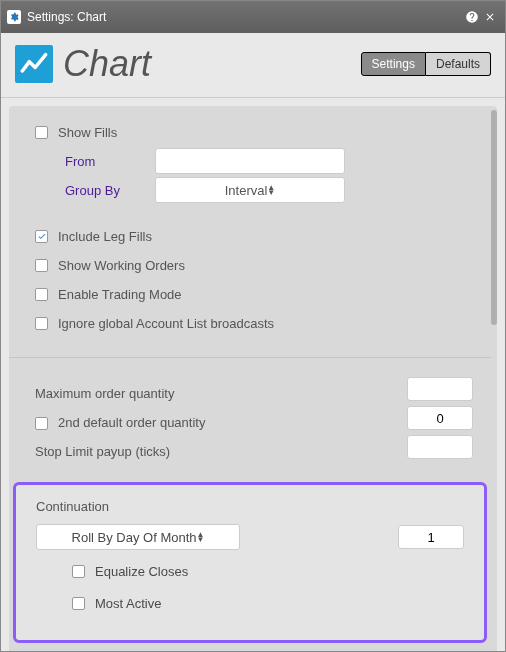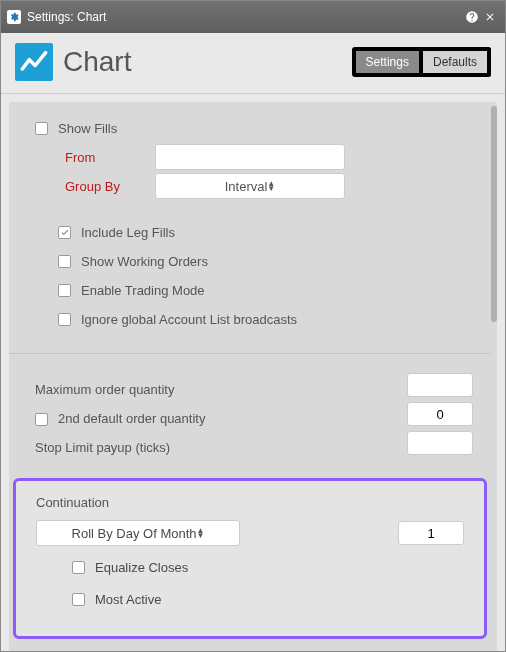--- a/index.html
+++ b/index.html
@@ -9,39 +9,39 @@
   .titlebar { height: 32px; background: linear-gradient(#727272,#5e5e5e); display: flex; align-items: center; padding: 0 6px; color: #fff; font-size: 12px; }
   .titlebar .gear { width: 14px; height: 14px; background: #fff; border-radius: 2px; display: flex; align-items: center; justify-content: center; margin-right: 6px; }
   .titlebar .gear svg { width: 10px; height: 10px; }
   .titlebar .title { flex: 1; }
   .titlebar .help, .titlebar .close { width: 18px; height: 18px; display: flex; align-items: center; justify-content: center; cursor: pointer; }
   .titlebar .help svg, .titlebar .close svg { fill: #fff; }
   
   .header { display: flex; align-items: center; padding: 10px 14px 12px 14px; border-bottom: 1px solid #ccc; background: #e9e9e9; }
   .chart-icon { width: 38px; height: 38px; background: #1e9fd6; border-radius: 2px; display: flex; align-items: center; justify-content: center; margin-right: 10px; }
   .chart-icon svg { width: 28px; height: 28px; }
-  .header-title { font-size: 28px; color: #555; font-weight: 400; flex: 1; }
+  .header-title { font-size: 36px; color: #555; font-weight: 400; flex: 1; font-style: italic; }
   .header-tabs { display: flex; }
-  .tab { padding: 4px 10px; font-size: 12px; color: #333; background: #d4d4d4; border: 4px solid #000000; cursor: pointer; }
+  .tab { padding: 4px 10px; font-size: 12px; color: #333; background: #d4d4d4; border: 1px solid #000000; cursor: pointer; }
   .tab:first-child { border-radius: 3px 0 0 3px; }
   .tab:last-child { border-radius: 0 3px 3px 0; border-left: none; }
   .tab.active { background: #8a8a8a; color: #fff; }
   
   .body { flex: 1; position: relative; overflow: hidden; background: #d9d9d9; margin: 8px 8px 0 8px; border-radius: 4px 4px 0 0; }
   .scroll { position: absolute; inset: 0 6px 0 0; overflow-y: hidden; }
   .scrollbar { position: absolute; right: 0; top: 4px; bottom: 4px; width: 6px; }
   .scrollbar .thumb { position: absolute; left: 0; right: 0; top: 0; height: 40%; background: #b0b0b0; border-radius: 3px; }
   .section { padding: 10px 18px 14px 26px; color: #555; }
   .divider { height: 1px; background: #c4c4c4; margin: 4px 0; }
   .row { display: flex; align-items: center; min-height: 26px; margin: 3px 0; }
   .check { width: 13px; height: 13px; border: 1px solid #999; border-radius: 2px; background: #fff; margin-right: 10px; display: flex; align-items: center; justify-content: center; flex-shrink: 0; }
   .check.checked svg { width: 10px; height: 10px; }
   .lbl { flex: 1; }
   .indent { padding-left: 30px; }
-  .field-label { width: 80px; color: #b91c1c; margin-right: 10px; }
+  .field-label { width: 80px; color: #4c1d95; margin-right: 10px; }
   .text-input { width: 190px; height: 26px; background: #fff; border: 1px solid #ccc; border-radius: 3px; padding: 2px 6px; font-size: 13px; }
   .select { width: 190px; height: 26px; background: #fff; border: 1px solid #ccc; border-radius: 3px; padding: 2px 6px; display: flex; align-items: center; justify-content: center; cursor: pointer; }
   .select .arrows { display: flex; flex-direction: column; line-height: 5px; font-size: 8px; color: #555; }
   .num-input { width: 66px; height: 24px; background: #fff; border: 1px solid #ccc; border-radius: 3px; text-align: center; font-size: 13px; }
   .row-right { display: flex; align-items: flex-end; justify-content: space-between; }
   .row-right .lbl2 { flex: 1; }
   
   .highlight { border: 3px solid #8b5cf6; border-radius: 6px; margin: 6px 4px 8px 4px; padding: 14px 20px 18px 20px; background: #e4e4e4; }
   .highlight .group-title { font-size: 13px; color: #555; margin-bottom: 10px; }
   .highlight .select { width: 204px; }
@@ -108,21 +108,21 @@
           <div class="select">
             <span>Interval</span>
             <span class="arrows">
                 <span>▲</span>
                 <span>▼</span>
               </span>
           </div>
         </div>
       </div>
 
-      <div class="section" style="padding-top:0;margin-left:23px;">
+      <div class="section" style="padding-top:0;">
         <div class="row">
           <span class="check checked">
             <svg viewBox="0 0 24 24">
                 <path fill="#3b7fbf" d="M9 16.2l-3.5-3.5L4 14.2 9 19.2 20 8.2l-1.5-1.5z"></path>
               </svg>
           </span>
           <span class="lbl">Include Leg Fills</span>
         </div>
         <div class="row">
           <span class="check"></span>

